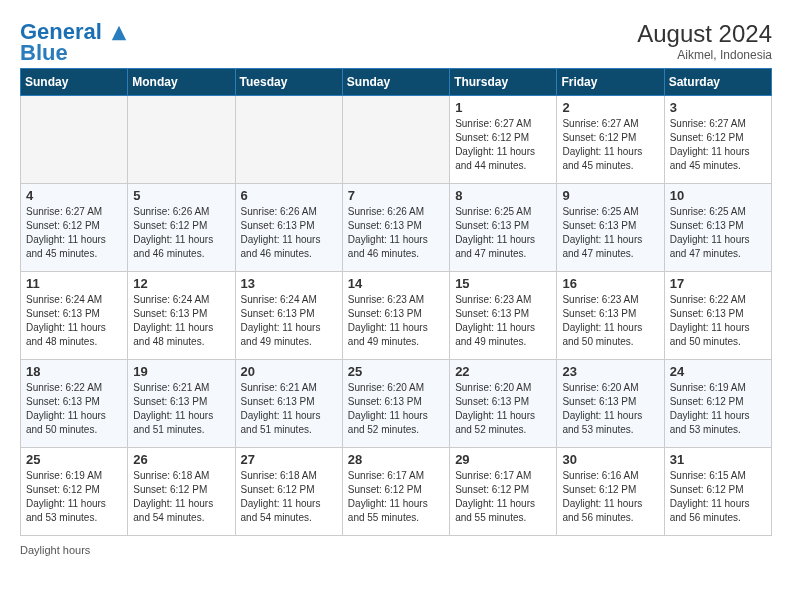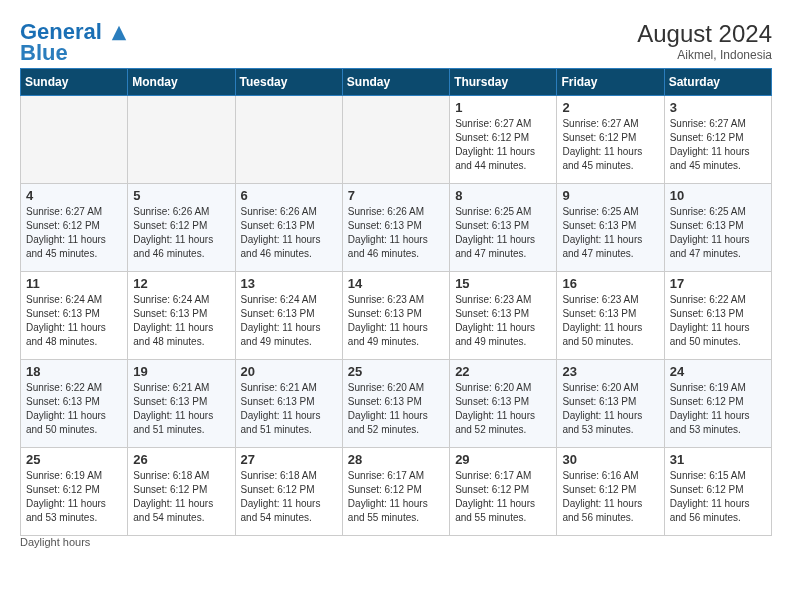--- a/index.html
+++ b/index.html
@@ -83,21 +83,21 @@
       font-size: 10px;
       color: #333;
     }
     tr:nth-child(odd) td:not(.empty) {
       background: #fff;
     }
     tr:nth-child(even) td:not(.empty) {
       background: #f5f8fc;
     }
     .footer {
-      margin-top: 0;
+      margin-top: 8px;
       font-size: 11px;
       color: #555;
       text-align: left;
     }
   </style>
 </head>
 <body>
 
 <div class="header">
   <div class="logo">

